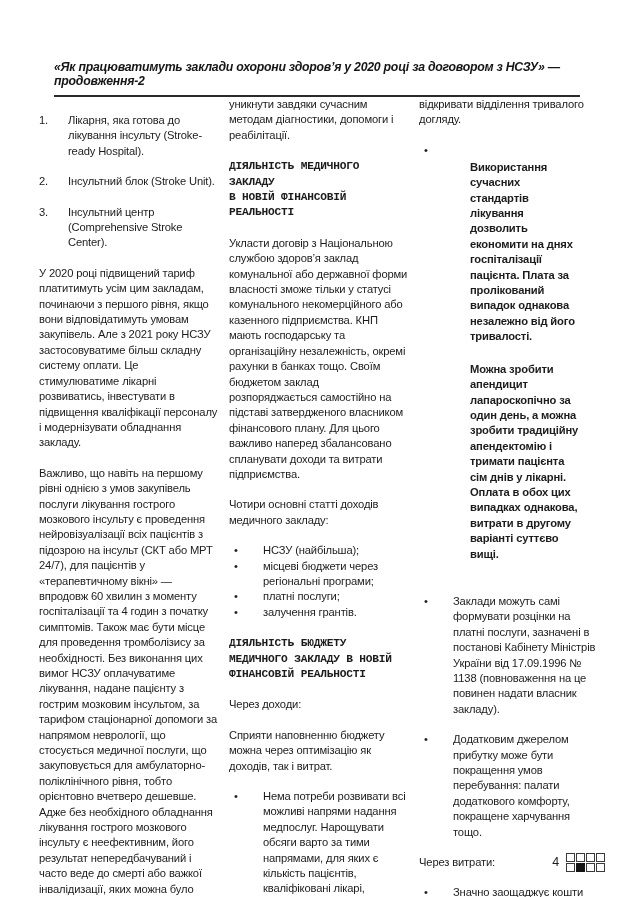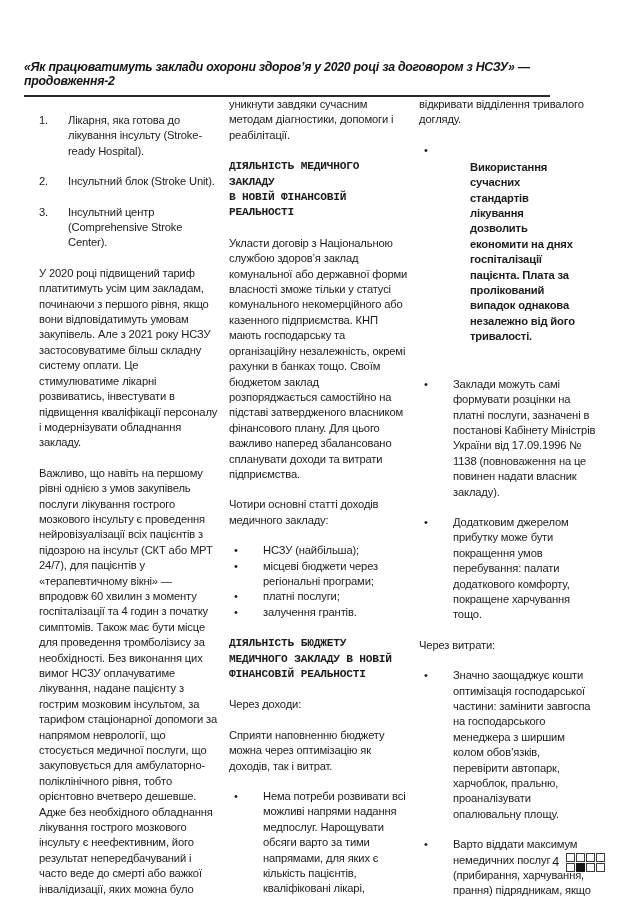--- a/index.html
+++ b/index.html
@@ -10,21 +10,21 @@
     background: #ffffff;
     color: #1c1c1c;
     font-family: "Liberation Sans", sans-serif;
     font-size: 11.2px;
     line-height: 15.4px;
     letter-spacing: -0.15px;
     overflow: hidden;
   }
   .header {
     position: absolute;
-    left: 24px;
+    left: 54px;
     top: 60px;
     width: 526px;
     padding-bottom: 7px;
     border-bottom: 2px solid #2b2b2b;
     font-style: italic;
     font-weight: bold;
     font-size: 12.3px;
     line-height: 14px;
     letter-spacing: -0.25px;
     color: #161616;
@@ -150,20 +150,21 @@
       </div>
     </div>
 
     <div class="col col-3">
       <p class="para">відкривати відділення тривалого догляду.</p>
 
       <div class="bullet">
         <span class="marker">•</span>
         <span class="btext">
           <p>Використання сучасних стандартів лікування дозволить економити на днях госпіталізації пацієнта. Плата за пролікований випадок однакова незалежно від його тривалості.</p>
+          <p>Можна зробити апендицит лапароскопічно за один день, а можна зробити традиційну апендектомію і тримати пацієнта сім днів у лікарні. Оплата в обох цих випадках однакова, витрати в другому варіанті суттєво вищі.</p>
         </span>
       </div>
 
       <div class="bullet">
         <span class="marker">•</span>
         <span class="btext">Заклади можуть самі формувати розцінки на платні послуги, зазначені в постанові Кабінету Міністрів України від 17.09.1996 № 1138 (повноваження на це повинен надати власник закладу).</span>
       </div>
 
       <div class="bullet">
         <span class="marker">•</span>

